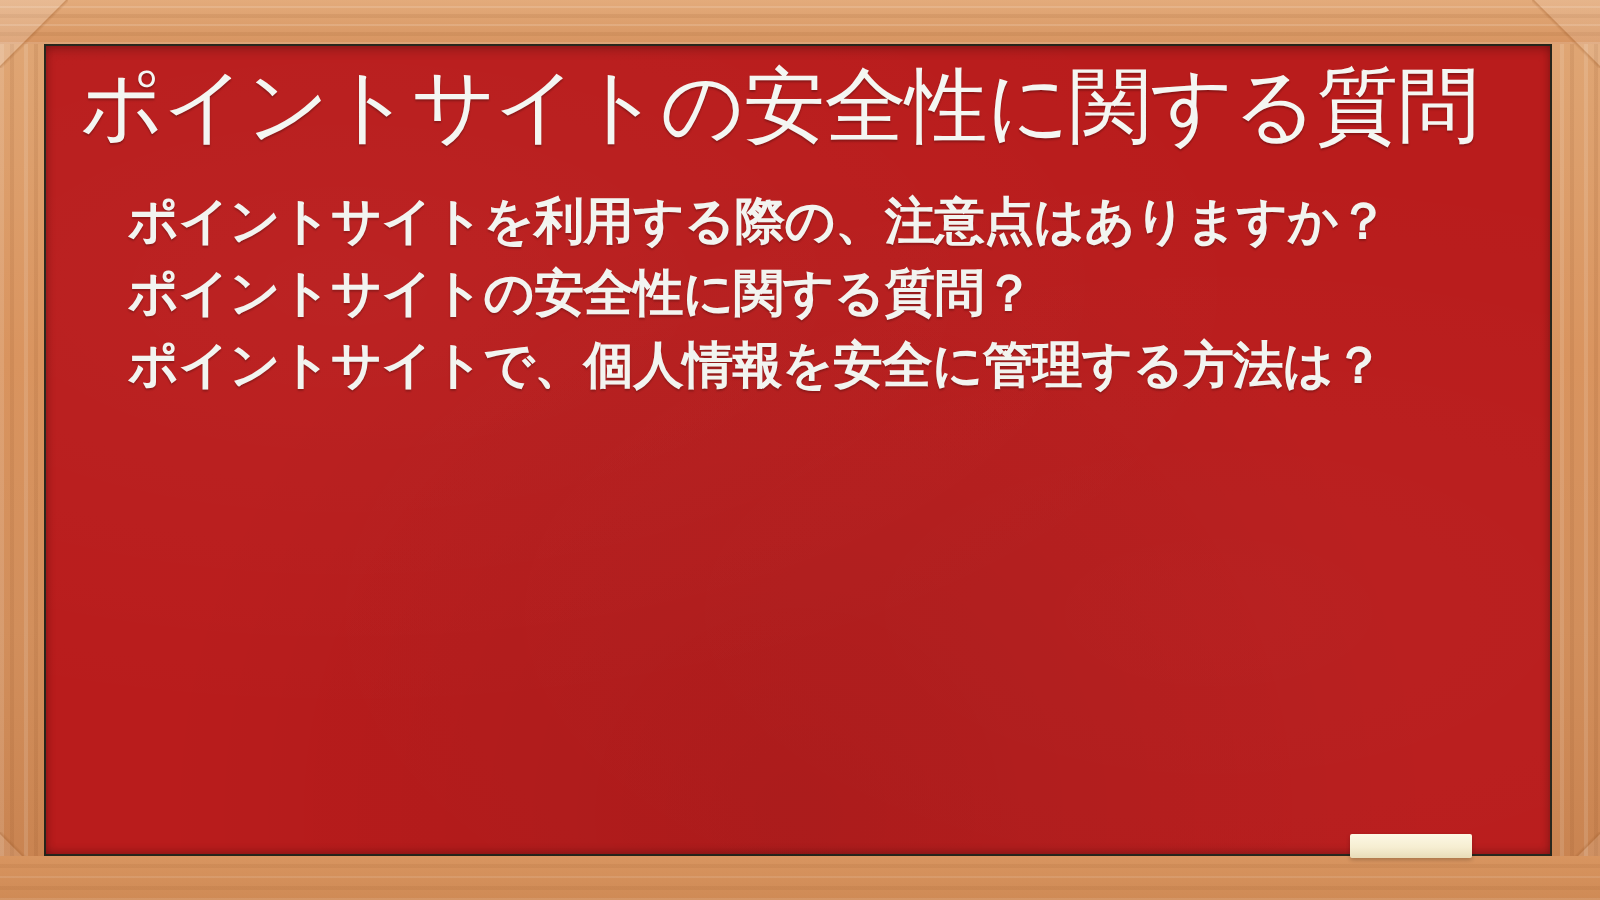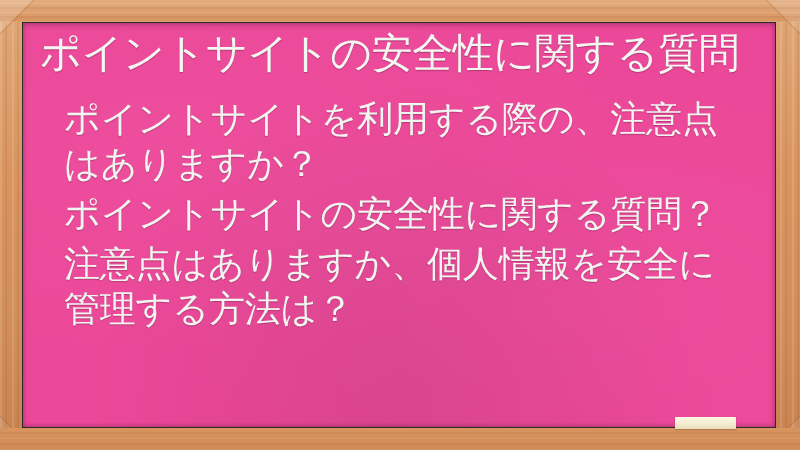--- a/index.html
+++ b/index.html
@@ -102,21 +102,21 @@
   .miter-br { right: 0; bottom: 0;
     background: linear-gradient(315deg, rgba(255,255,255,0.10) 0%, rgba(255,255,255,0.10) 48%, rgba(150,85,35,0.28) 49%, rgba(150,85,35,0.00) 52%); }
 
   
   .board {
     position: absolute;
     left: 22px;
     top: 22px;
     width: 754px;
     height: 406px;
-    background: #ec4899;
+    background: #b91c1c;
     box-sizing: border-box;
     box-shadow:
       inset 0 0 0 1px rgba(20, 40, 28, 0.85),
       inset 0 2px 6px rgba(0, 0, 0, 0.32),
       inset 0 -2px 5px rgba(0, 0, 0, 0.22);
     overflow: hidden;
   }
 
   
   .board::before {
@@ -149,24 +149,24 @@
   }
 
   .question-list {
     list-style: none;
     margin: 18px 0 0 0;
     padding: 0 22px 0 32px;
   }
 
   .question-item {
     color: #f2f4f0;
-    font-size: 36px;
+    font-size: 25px;
     line-height: 1.25;
     margin: 0 0 5px 0;
-    font-weight: 400;
+    font-weight: 700;
     letter-spacing: -0.2px;
     text-shadow: 0 1px 1px rgba(0, 0, 0, 0.22);
   }
 
   
   .chalk-stick {
     position: absolute;
     left: 675px;
     top: 417px;
     width: 61px;
@@ -190,21 +190,21 @@
   </div>
 
   <div class="board">
     <div class="board-content">
 
       <h1 class="board-title">ポイントサイトの安全性に関する質問</h1>
 
       <ul class="question-list">
         <li class="question-item">ポイントサイトを利用する際の、注意点はありますか？</li>
         <li class="question-item">ポイントサイトの安全性に関する質問？</li>
-        <li class="question-item">注意点はありますか、個人情報を安全に管理する方法は？</li>
+        <li class="question-item">ポイントサイトで、個人情報を安全に管理する方法は？</li>
       </ul>
 
     </div>
   </div>
 
   <div class="chalk-stick"></div>
 
 </div>
 
 </body></html>

